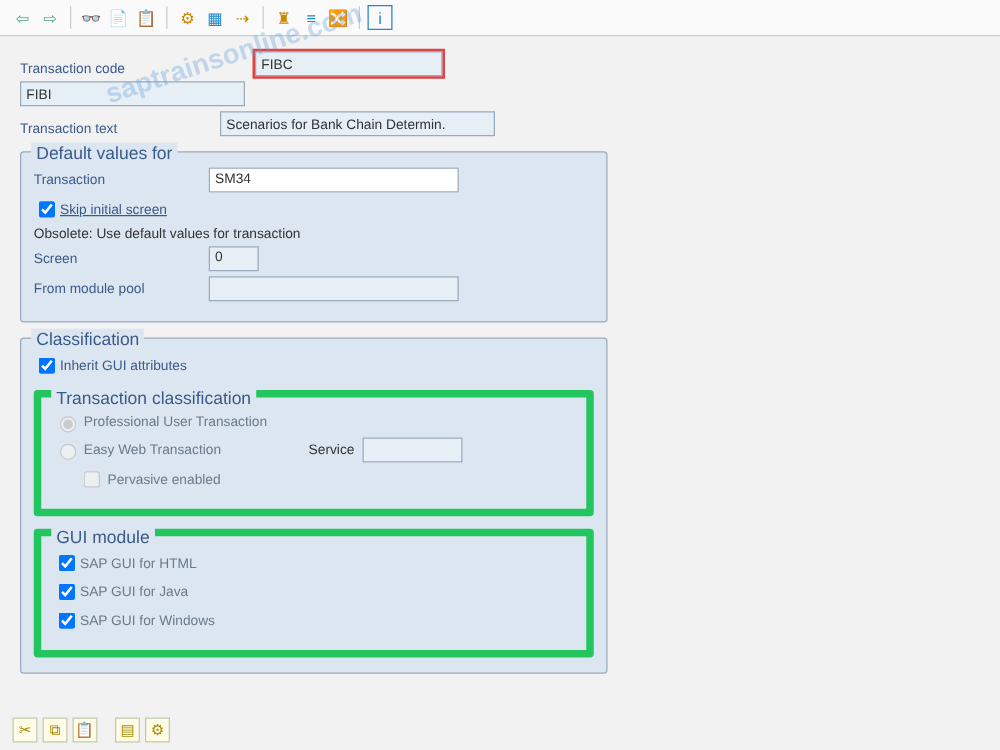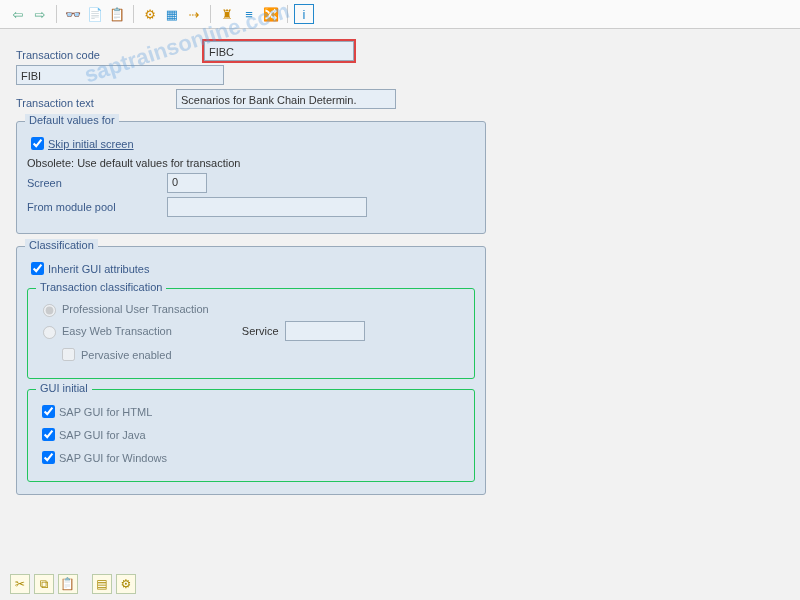--- a/index.html
+++ b/index.html
@@ -46,31 +46,31 @@
     padding:8px 10px 12px 10px;
     width:470px;
     position:relative;
   }
   .group-title {
     position:absolute;
     top:-8px; left:8px;
     background:#dce6f0;
     padding:0 4px;
     color:#3a5a8a;
-    font-size:11px;
+    font-size:14px;
   }
   .grow label { width:140px; display:inline-block; color:#3a5a8a; }
   .grow { margin:4px 0; display:flex; align-items:center; }
   .ginput {
     background:#fff; border:1px solid #9ab; height:20px; padding:2px 4px;
   }
   .ginput.ro { background:#e6eef6; }
   .chk { margin-right:4px; width:13px; height:13px; }
   .sub-group {
-    border:1px solid #22c55e; border-radius:3px;
+    border:6px solid #22c55e; border-radius:3px;
     padding:8px 10px 10px 10px;
     margin-top:10px;
     position:relative;
   }
   .sub-group .group-title { background:#dce6f0; }
   .radio-row { display:flex; align-items:center; margin:4px 0; color:#6a7a8a; }
   .radio-row input { margin-right:6px; }
   .svc-label { margin-left:70px; margin-right:6px; color:#333; }
   .bottom-bar {
     position:absolute; bottom:6px; left:10px;
@@ -116,29 +116,33 @@
 
 <div class="watermark">saptrainsonline.com</div>
 
 <div class="content">
 
   <div class="row">
     <label>Transaction code</label>
     <div class="val focus" style="width:150px;margin-left:28px;">FIBC</div>
   </div>
   <div class="row">
-    <div class="val" style="width:208px;">FIBI</div>
+    <div class="val" style="width:180px;">FIBI</div>
   </div>
   <div class="row">
     <label>Transaction text</label>
     <div class="val" style="width:220px;">Scenarios for Bank Chain Determin.</div>
   </div>
 
   <div class="group">
     <div class="group-title">Default values for</div>
+    <div class="grow">
+      <label>Transaction</label>
+      <div class="ginput" style="width:200px;">SM34</div>
+    </div>
     <div class="grow">
       <input type="checkbox" class="chk" checked="" style="">
       <span style="color:#3a5a8a;text-decoration:underline;">Skip initial screen</span>
     </div>
     <div class="grow" style="color:#333;">
       <span>Obsolete: Use default values for transaction</span>
     </div>
     <div class="grow">
       <label>Screen</label>
       <div class="ginput ro" style="width:40px;">0</div>
@@ -168,21 +172,21 @@
         <span class="svc-label">Service</span>
         <div class="ginput ro" style="width:80px;"></div>
       </div>
       <div class="radio-row" style="margin-left:20px;">
         <input type="checkbox" class="chk" disabled="" style="">
         <span>Pervasive enabled</span>
       </div>
     </div>
 
     <div class="sub-group">
-      <div class="group-title">GUI initial</div>
+      <div class="group-title">GUI module</div>
       <div class="grow">
         <input type="checkbox" class="chk" checked="" style="">
         <span style="color:#6a7a8a;text-align:center;">SAP GUI for HTML</span>
       </div>
       <div class="grow">
         <input type="checkbox" class="chk" checked="" style="">
         <span style="color:#6a7a8a;">SAP GUI for Java</span>
       </div>
       <div class="grow">
         <input type="checkbox" class="chk" checked="" style="">

